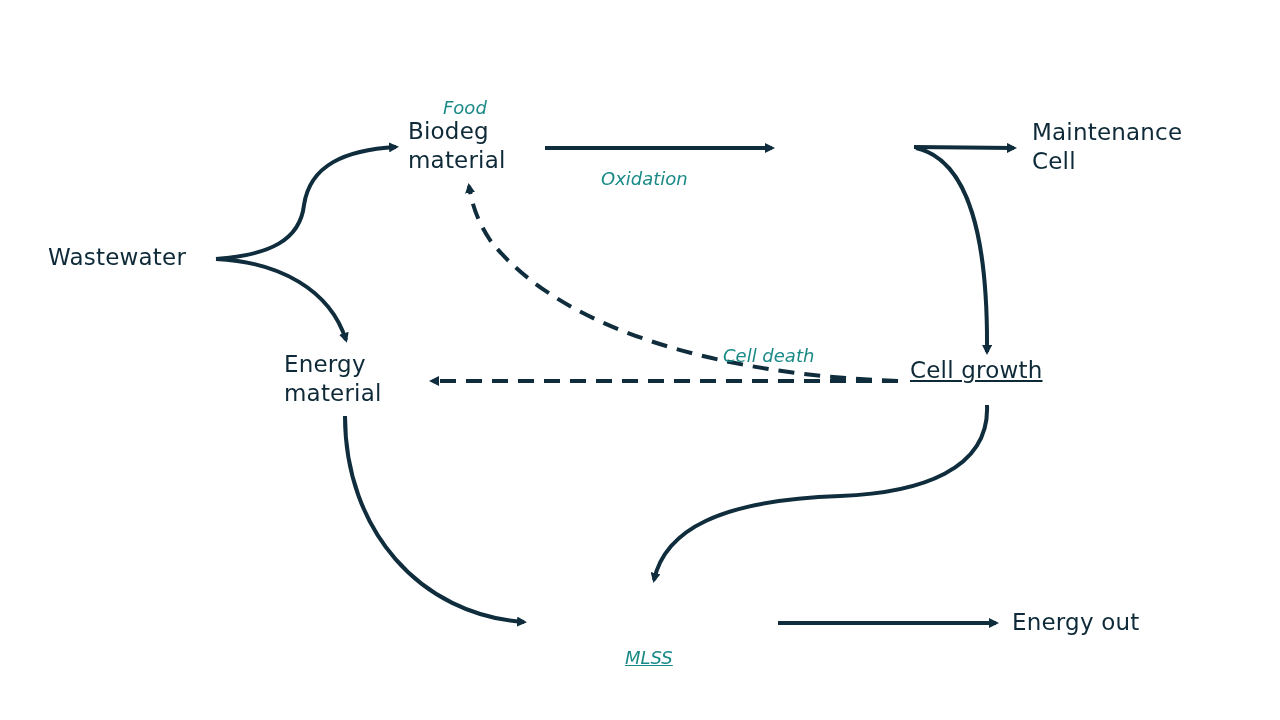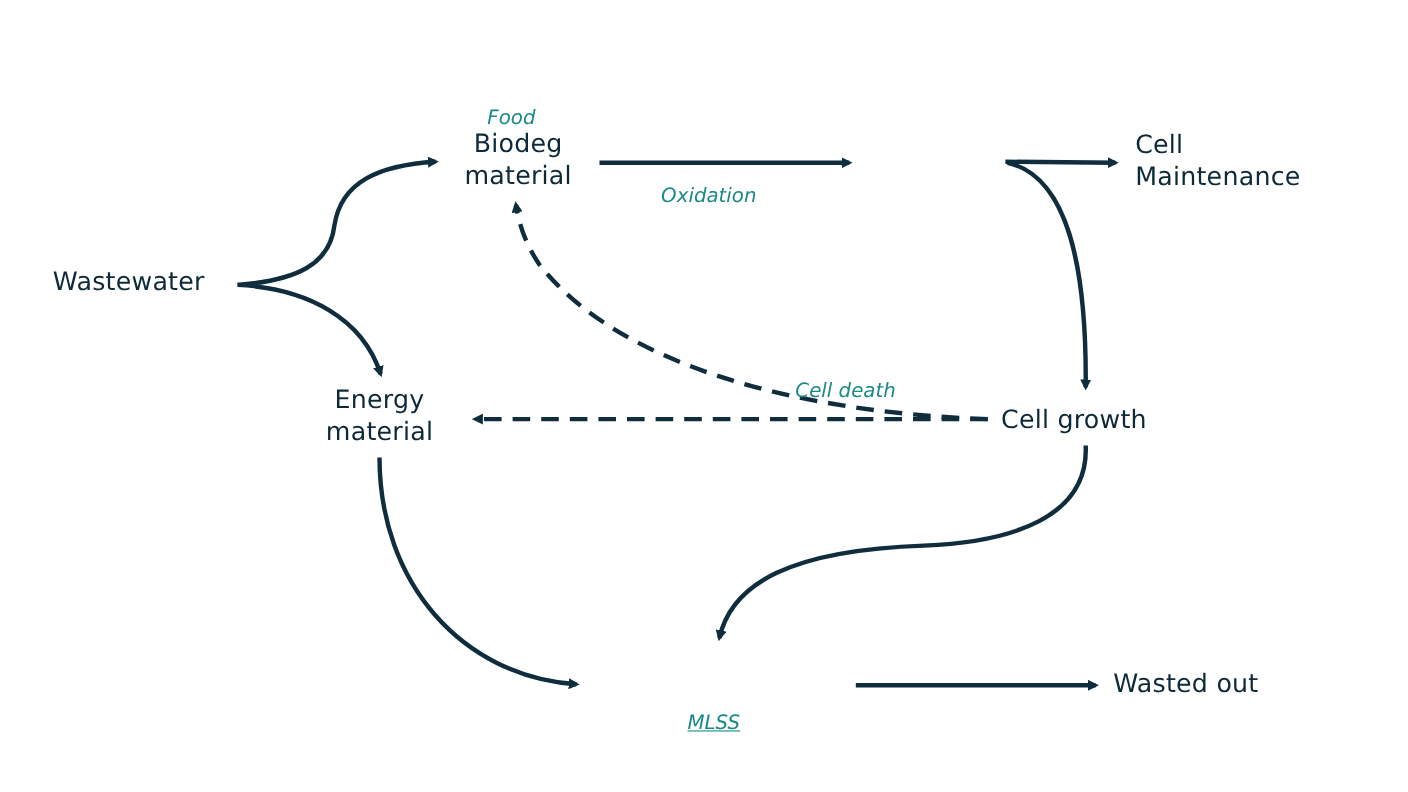--- a/index.html
+++ b/index.html
@@ -1,20 +1,20 @@
 <!DOCTYPE html>
 <html><head>
 <meta charset="utf-8">
 <style>
   html, body { margin: 0; padding: 0; background: #ffffff; }
   #stage { position: relative; width: 1280px; height: 720px; overflow: hidden; background: #ffffff; }
   svg#edges { position: absolute; left: 0; top: 0; width: 1280px; height: 720px; }
   .node {
     position: absolute; color: #0e2a38; font-family: "DejaVu Sans", sans-serif;
-    font-size: 23px; line-height: 29px; text-align: center; white-space: nowrap;
+    font-size: 23px; line-height: 29px; text-align: left; white-space: nowrap;
     letter-spacing: 0.2px;
   }
   .node.left { text-align: left; }
   .note {
     position: absolute; color: #1a8a87; font-family: "DejaVu Sans", sans-serif;
     font-style: italic; font-size: 18px; line-height: 22px; white-space: nowrap;
   }
   .edge { fill: none; stroke: #0f2d3c; stroke-width: 4; stroke-linecap: butt; }
   .edge.dashed { stroke-dasharray: 16 10; }
 </style>
@@ -60,36 +60,36 @@
 
   <div class="node" style="left:408px; top:117px; width:126px;">
     <div>Biodeg</div>
     <div>material</div>
   </div>
 
   <div class="node" style="left:778px; top:117px; width:134px;">
   </div>
 
   <div class="node left" style="left:1032px; top:118px;">
+    <div>Maintenance</div>
     <div>Cell</div>
-    <div>Maintenance</div>
   </div>
 
   <div class="node" style="left:284px; top:350px; width:122px;">
     <div>Energy</div>
     <div>material</div>
   </div>
 
-  <div class="node left" style="left:910px; top:368px;">
+  <div class="node left" style="left:910px; top:356px;text-decoration:underline;">
     <span>Cell growth</span>
   </div>
 
 
   <div class="node left" style="left:1012px; top:608px;">
-    <span>Wasted out</span>
+    <span>Energy out</span>
   </div>
 
   <div class="note" style="left:443px; top:81px;margin-top:16px;">Food</div>
   <div class="note" style="left:601px; top:168px;text-align:center;">Oxidation</div>
   <div class="note" style="left:723px; top:326px;margin-top:19px;">Cell death</div>
   <div class="note" style="left:625px; top:647px;text-decoration:underline;">MLSS</div>
 
 </div>
 
 </body></html>

